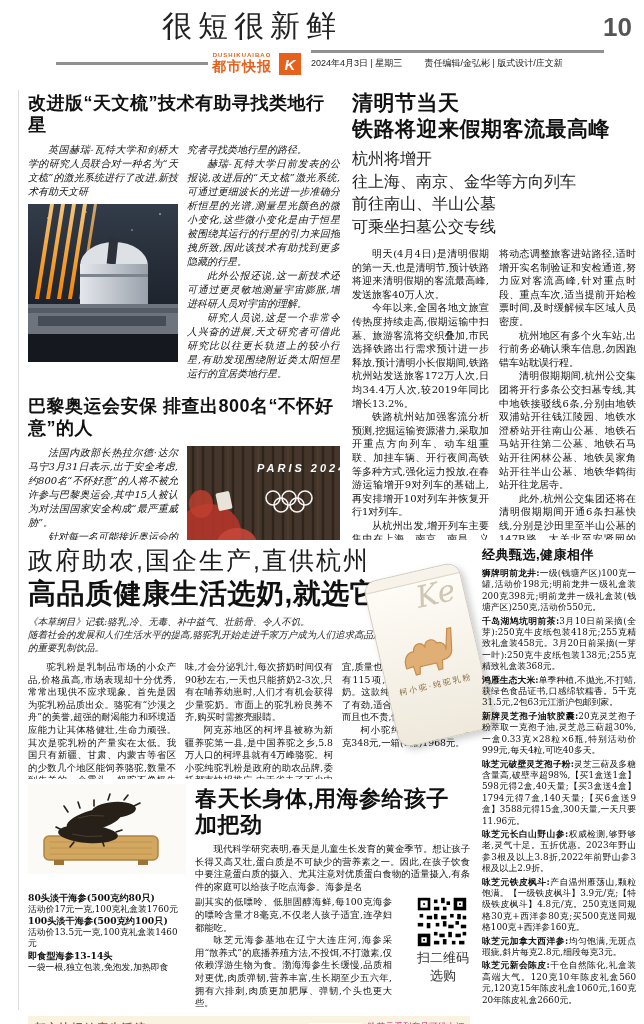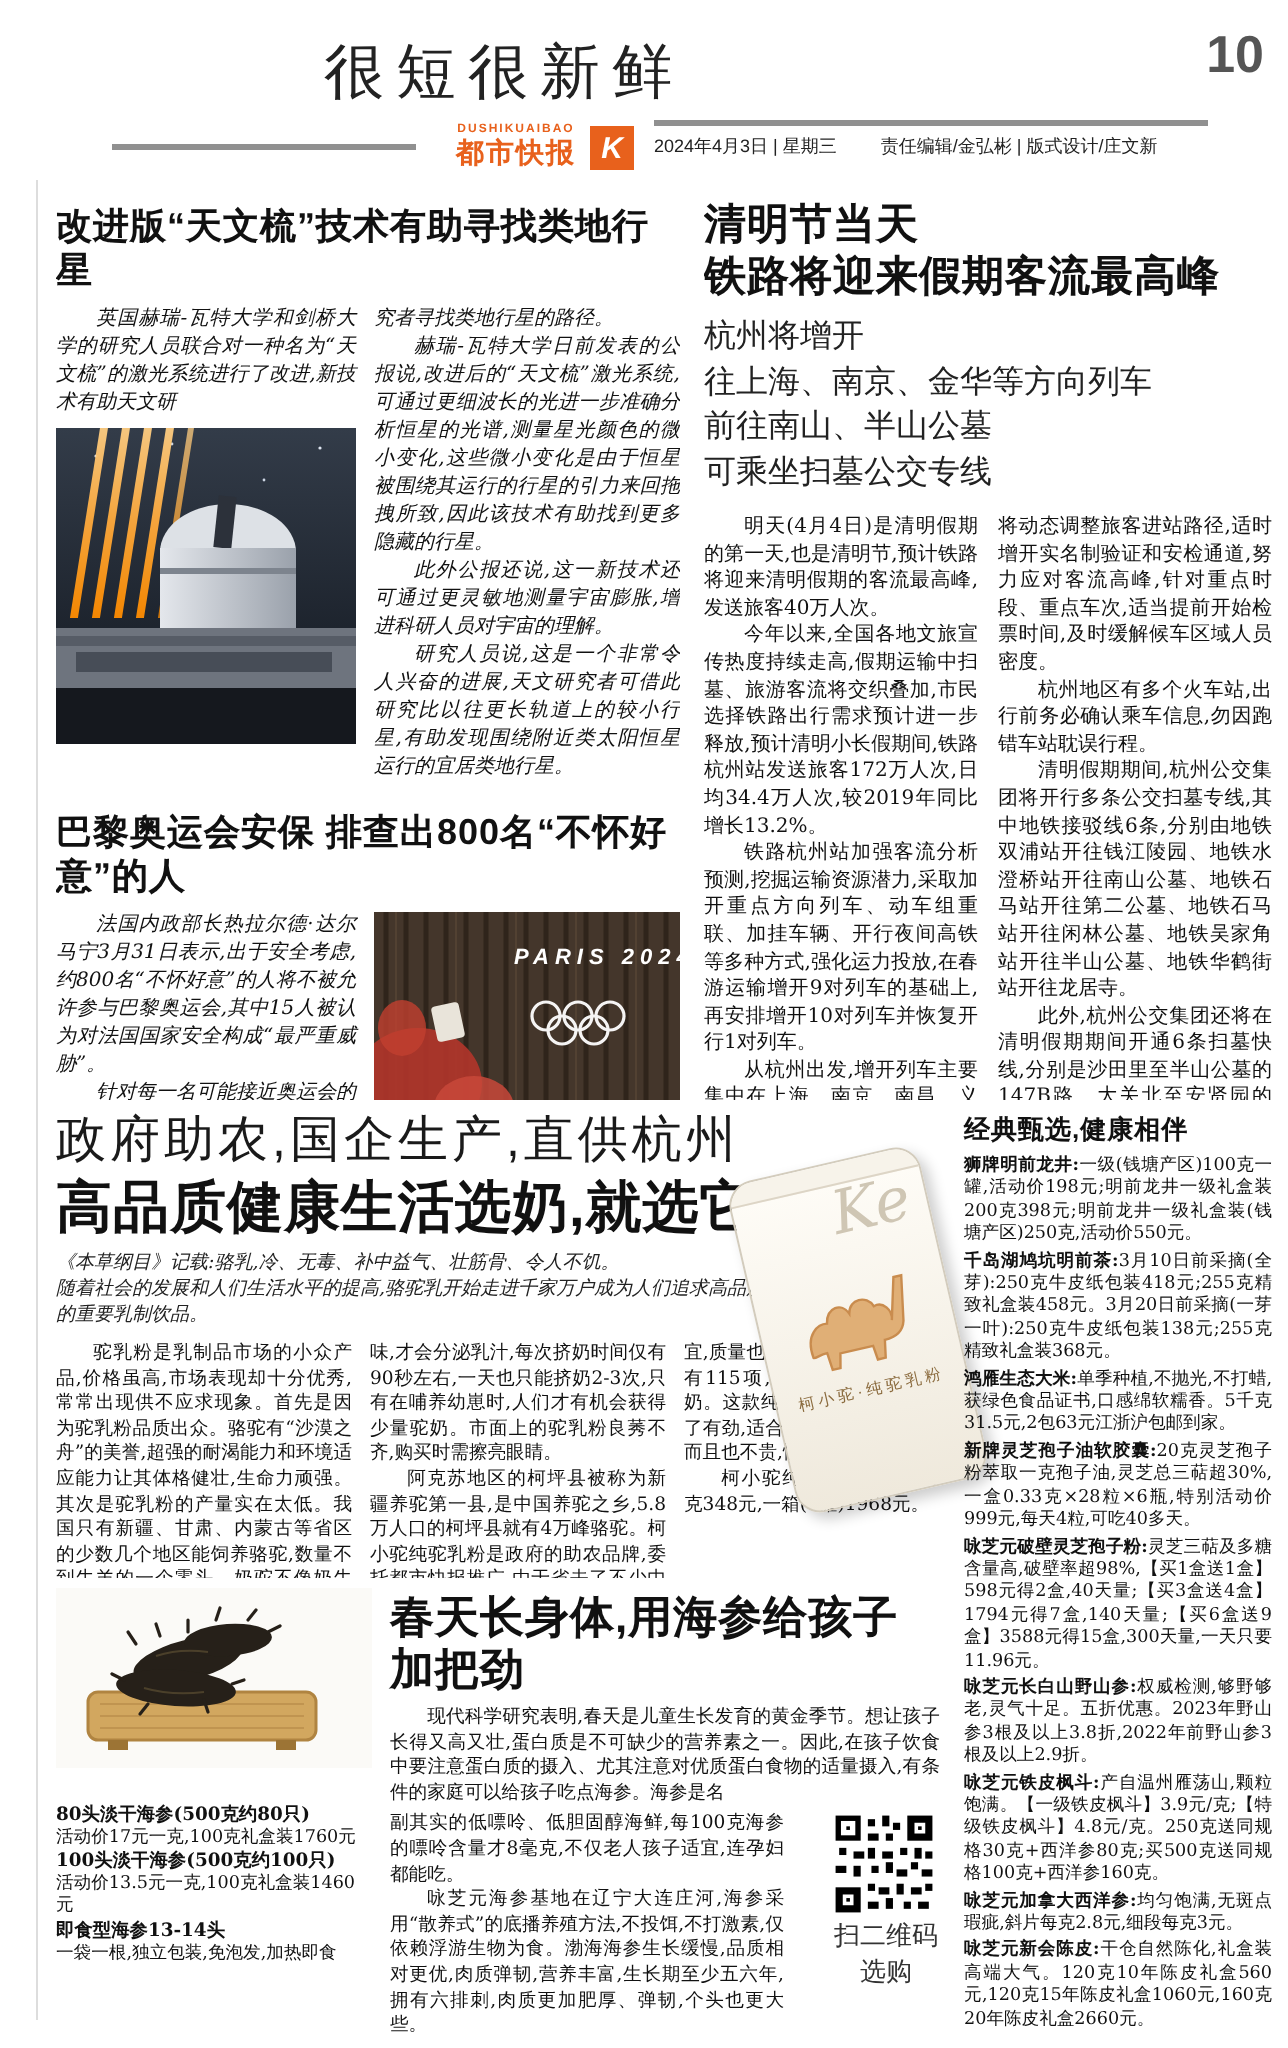--- a/index.html
+++ b/index.html
@@ -1,26 +1,26 @@
 <!DOCTYPE html>
 <html><head>
 <meta charset="utf-8">
 <style>
   html,body{margin:0;padding:0;background:#fff;}
   .page{position:relative;width:644px;height:1024px;background:#fff;overflow:hidden;
         font-family:"Liberation Sans",sans-serif;color:#111;}
   .page-edge{position:absolute;left:18px;top:90px;bottom:14px;width:1px;background:#ddd;}
 
   
-  .header{padding-top:16px;position:relative;}
+  .header{padding-top:6px;position:relative;}
   .masthead{width:380px;margin-left:62px;text-align:center;font-size:30px;font-weight:400;
             letter-spacing:6px;color:#222;}
   .logo-row{display:flex;align-items:flex-start;margin:3px 40px 0 56px;height:30px;}
   .rule-left{width:152px;height:3px;background:#909090;margin-top:12px;}
-  .brand{margin:2px 5px 0 20px;text-align:center;line-height:1;}
+  .brand{margin:2px 5px 0 4px;text-align:center;line-height:1;}
   .brand-en{font-size:6px;font-weight:700;letter-spacing:1px;color:#e8611c;}
   .brand-cn{font-size:14px;font-weight:800;color:#e8611c;letter-spacing:1px;margin-top:1px;}
   .klogo{width:22px;height:22px;background:#e8611c;color:#fff;font-weight:800;font-size:15px;
          display:flex;align-items:center;justify-content:center;margin:3px 10px 0 2px;font-style:italic;}
   .date-block{flex:1;border-top:3px solid #909090;padding-top:4px;font-size:9px;color:#222;
               display:flex;gap:22px;white-space:nowrap;}
   .pageno{position:absolute;top:12px;right:12px;font-size:26px;font-weight:700;color:#555;}
 
   
   .top{display:flex;gap:12px;padding:10px 8px 0 28px;height:450px;overflow:hidden;}

